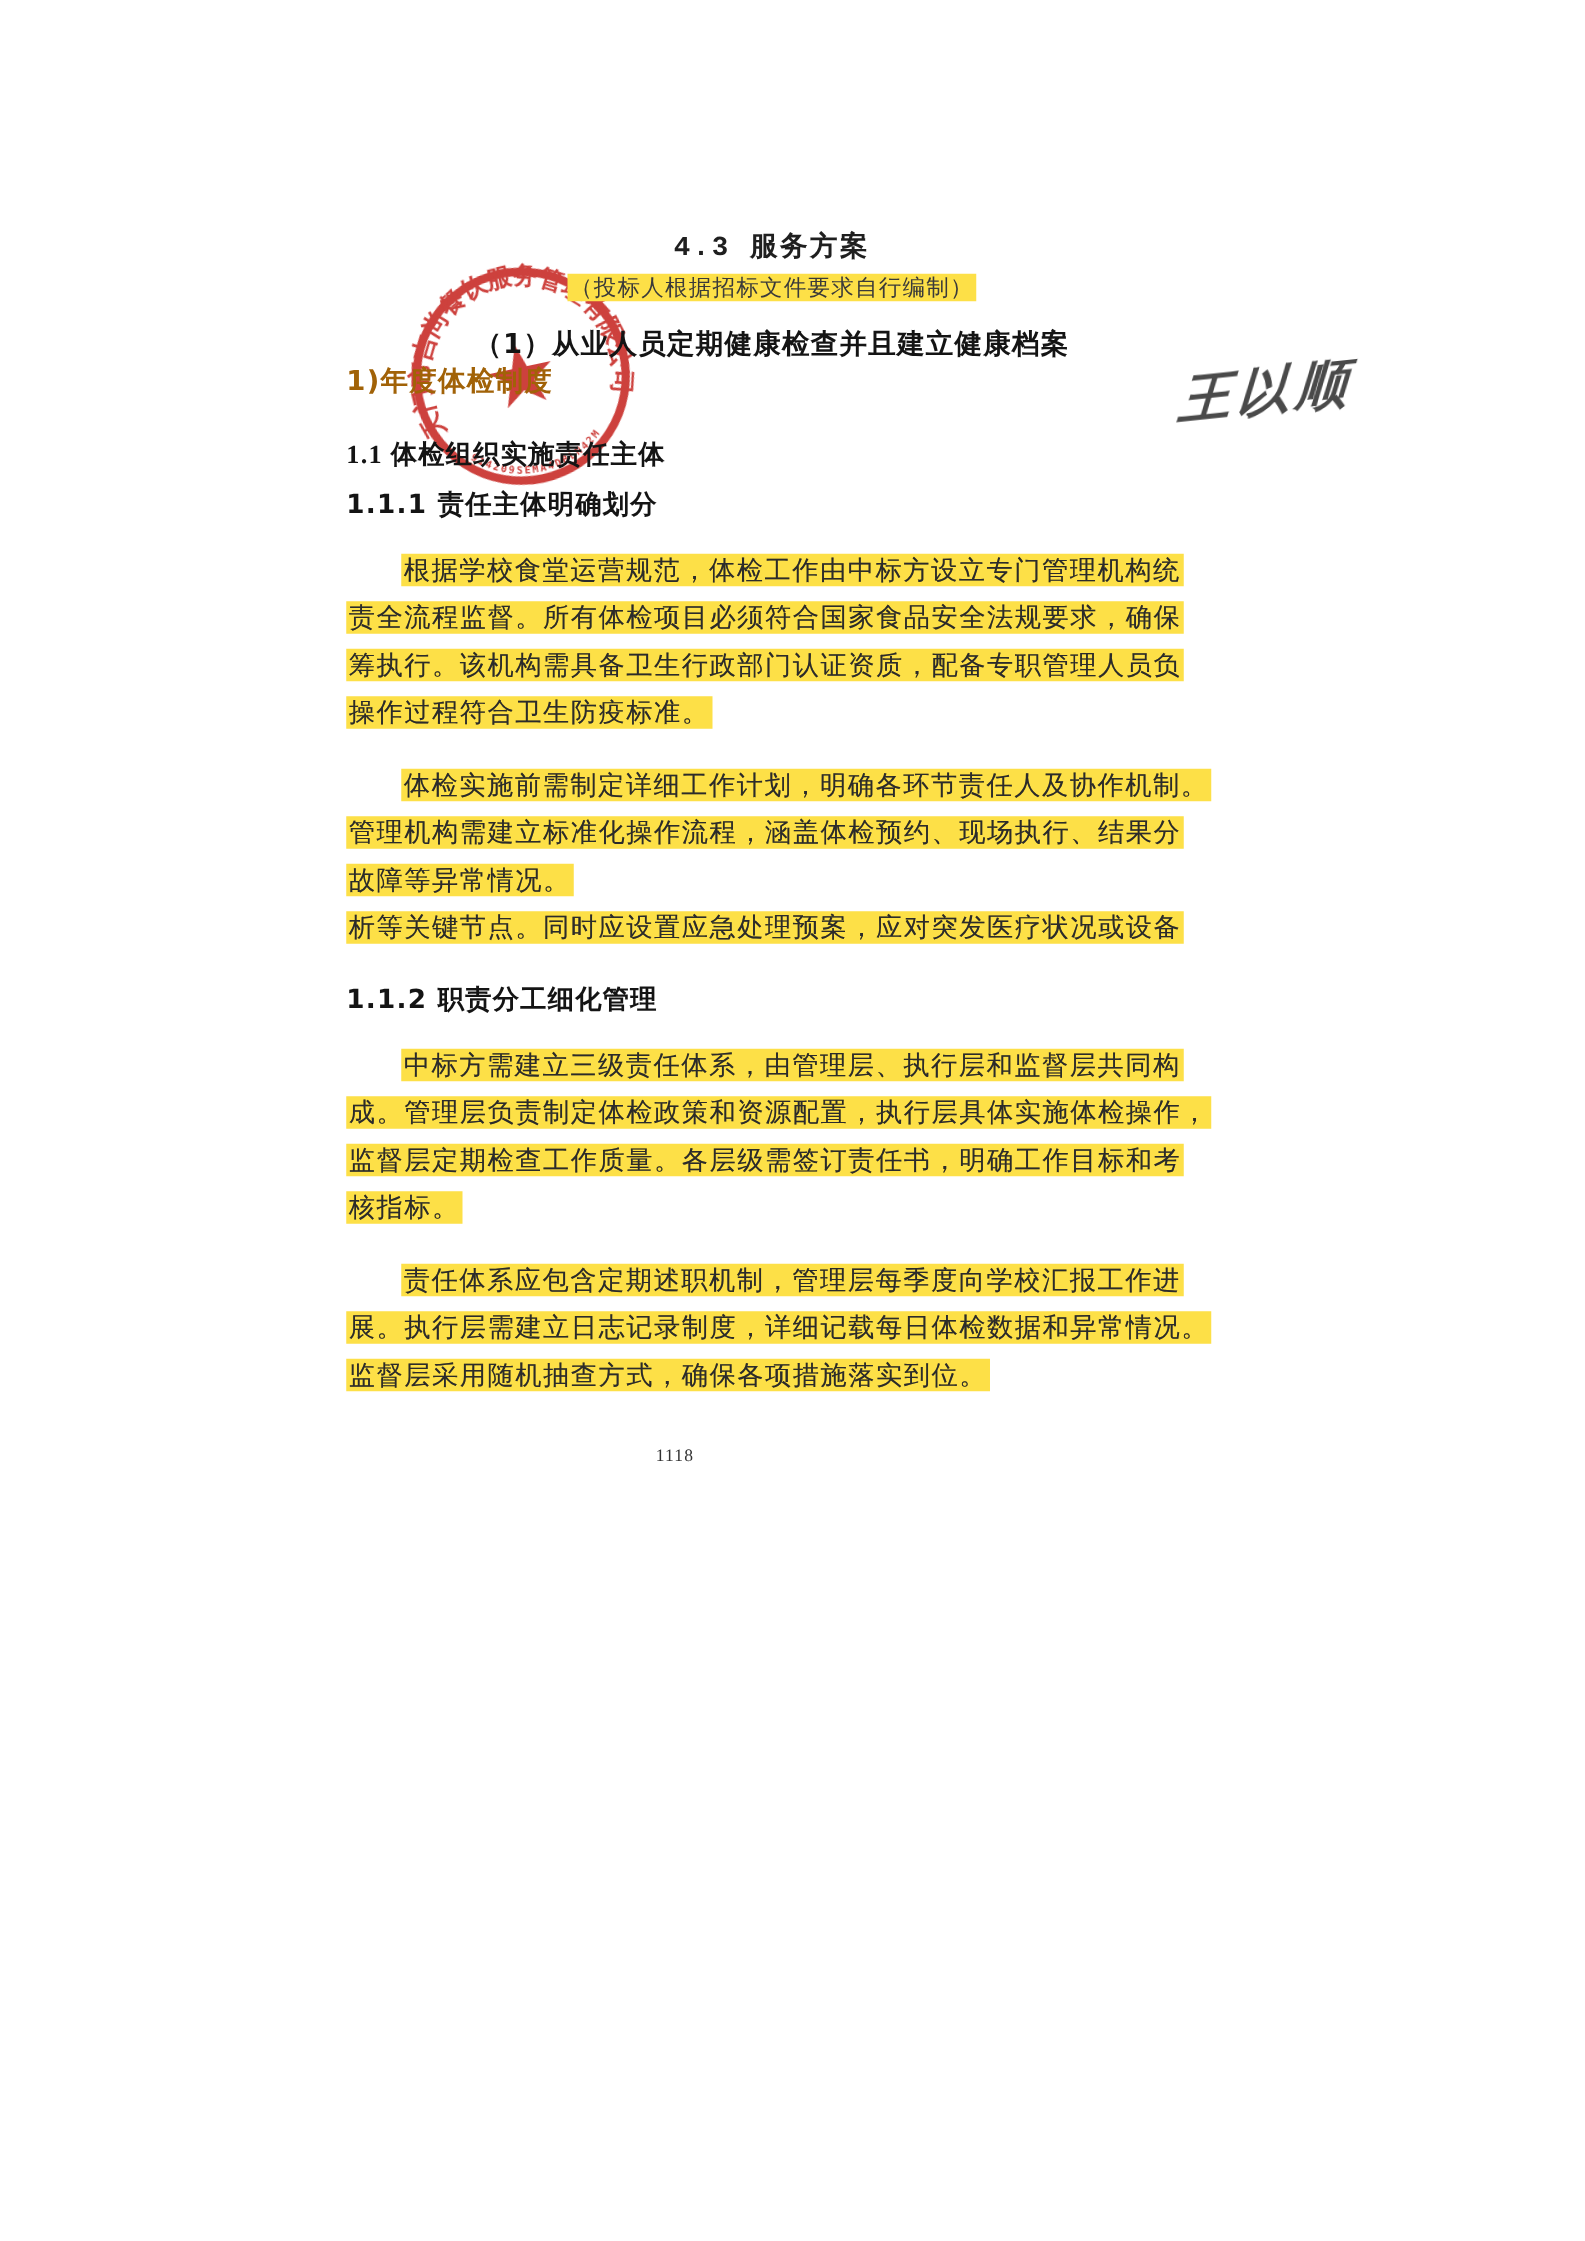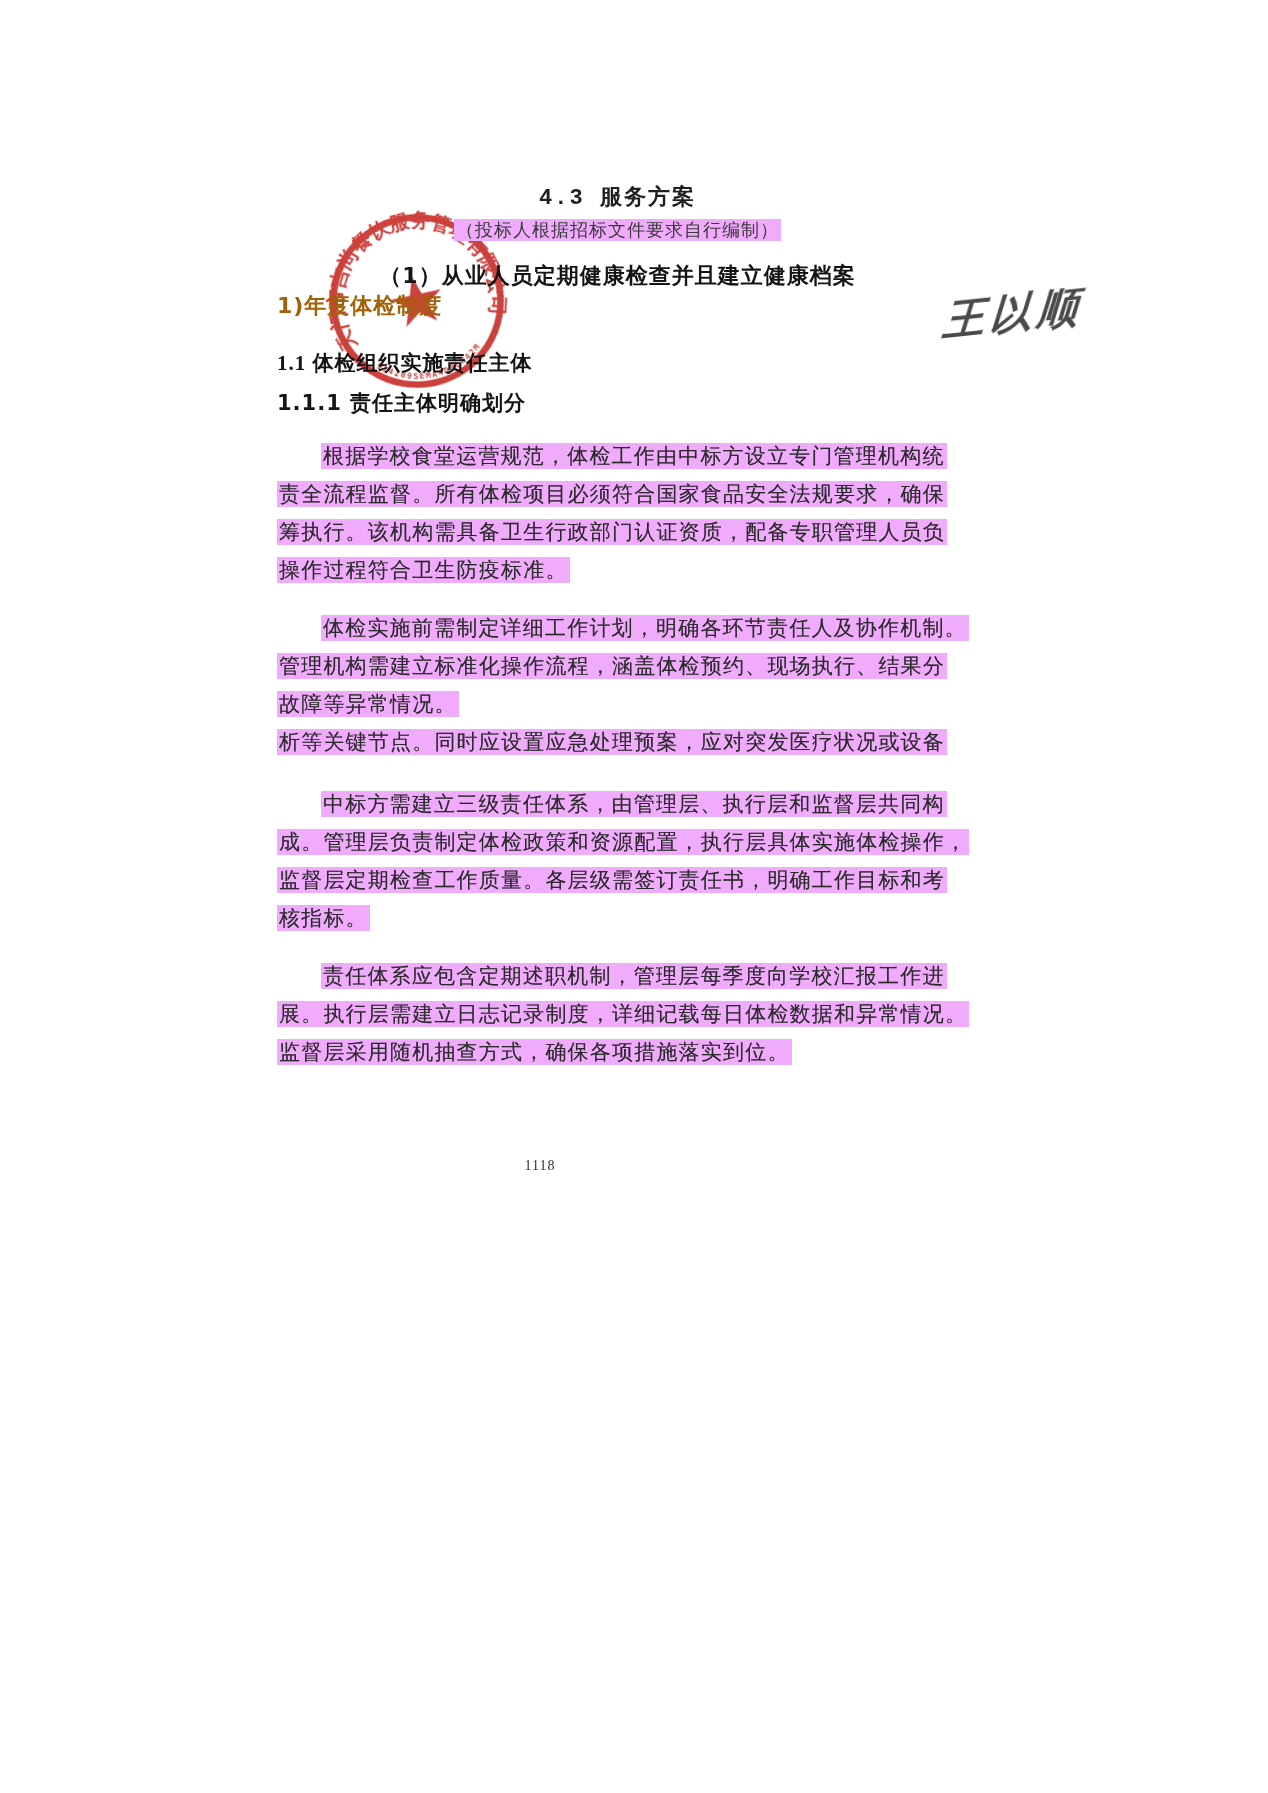--- a/index.html
+++ b/index.html
@@ -17,21 +17,21 @@
   }
   .doc-title{
     text-align:center;font-family:Liberation Mono, monospace;
     font-weight:bold;font-size:22px;letter-spacing:2px;
     height:28px;line-height:28px;margin-bottom:4px;color:#1f1f1f;
   }
   .doc-subtitle{
     text-align:center;font-size:18px;letter-spacing:1px;
     height:26px;line-height:26px;margin-bottom:18px;color:#3a3a3a;
   }
-  .doc-subtitle .scan, .line .scan{background:#f0abfc;padding:1px 2px;}
+  .doc-subtitle .scan, .line .scan{background:#fde047;padding:1px 2px;}
   .doc-h1{
     text-align:center;font-family:"DejaVu Sans","Liberation Sans",sans-serif;
     font-weight:bold;font-size:22px;letter-spacing:1px;
     height:30px;line-height:30px;margin-bottom:0;color:#141414;
   }
   .doc-h2{
     text-align:left;font-family:"DejaVu Sans","Liberation Sans",sans-serif;
     font-weight:bold;font-size:22px;letter-spacing:1px;
     height:30px;line-height:30px;margin-bottom:28px;color:#a16207;
   }
@@ -114,20 +114,21 @@
       <div class="line"><span class="scan">操作过程符合卫生防疫标准。</span></div>
     </div>
 
     <div class="para para-2">
       <div class="line indent"><span class="scan">体检实施前需制定详细工作计划，明确各环节责任人及协作机制。</span></div>
       <div class="line"><span class="scan">管理机构需建立标准化操作流程，涵盖体检预约、现场执行、结果分</span></div>
       <div class="line"><span class="scan">故障等异常情况。</span></div>
       <div class="line"><span class="scan">析等关键节点。同时应设置应急处理预案，应对突发医疗状况或设备</span></div>
     </div>
 
+    <div class="sec-sub">1.1.2 职责分工细化管理</div>
 
     <div class="para para-1">
       <div class="line indent"><span class="scan">中标方需建立三级责任体系，由管理层、执行层和监督层共同构</span></div>
       <div class="line"><span class="scan">成。管理层负责制定体检政策和资源配置，执行层具体实施体检操作，</span></div>
       <div class="line"><span class="scan">监督层定期检查工作质量。各层级需签订责任书，明确工作目标和考</span></div>
       <div class="line"><span class="scan">核指标。</span></div>
     </div>
 
     <div class="para">
       <div class="line indent"><span class="scan">责任体系应包含定期述职机制，管理层每季度向学校汇报工作进</span></div>

